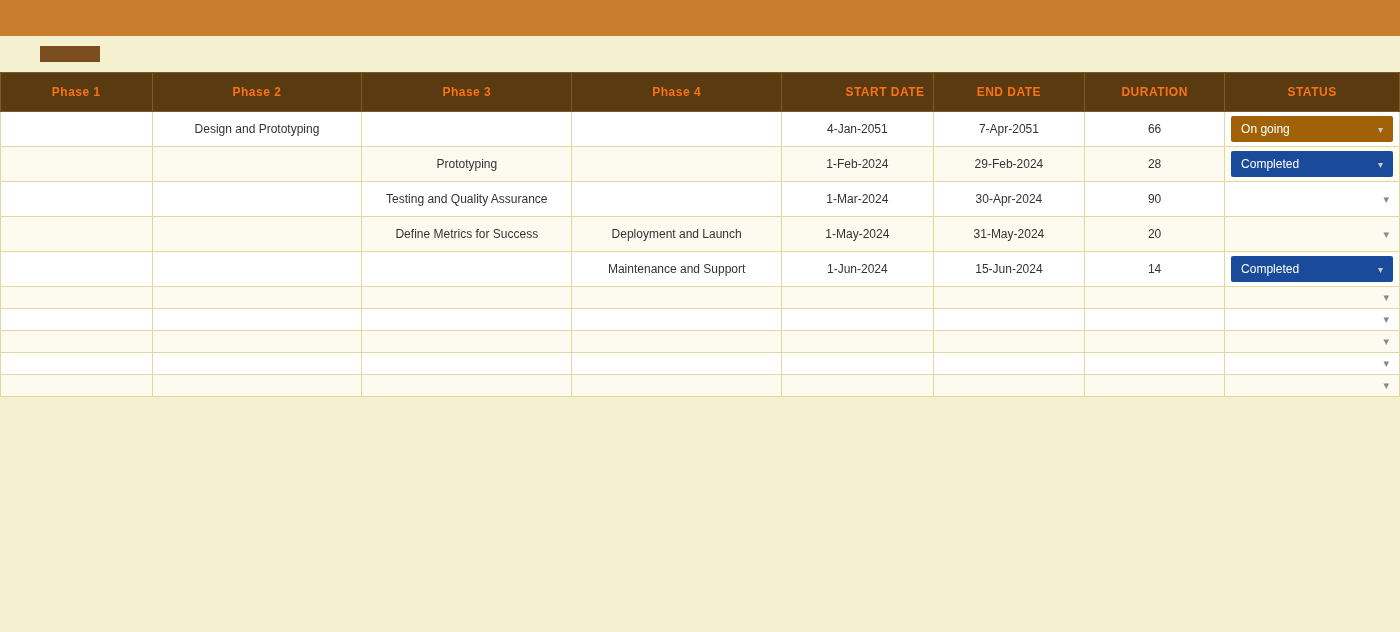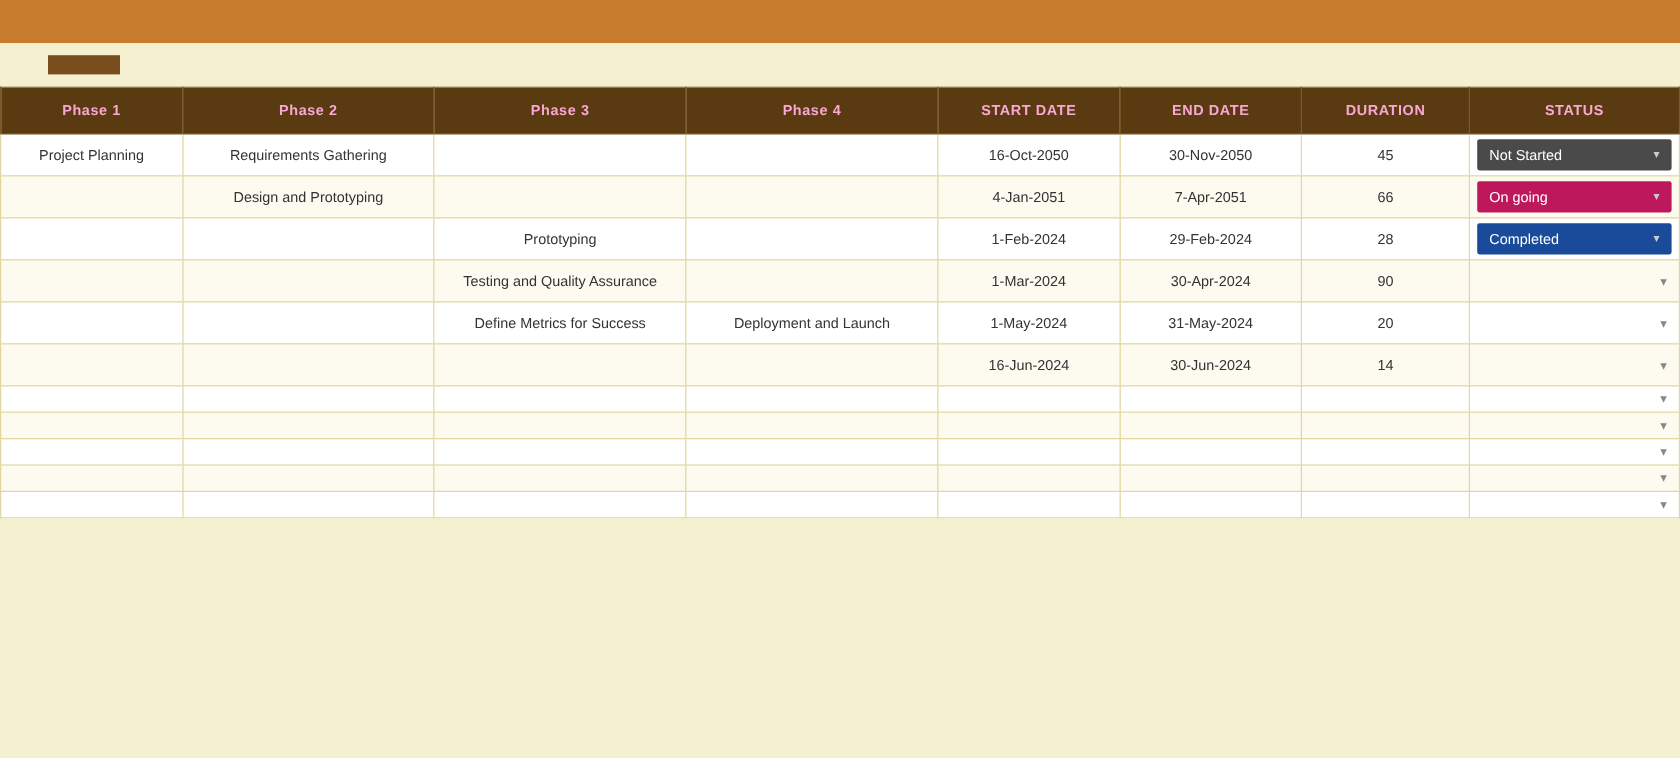--- a/index.html
+++ b/index.html
@@ -61,21 +61,21 @@
       width: 100%;
       border-collapse: collapse;
       table-layout: fixed;
     }
 
     thead tr {
       background: #5a3a10;
     }
 
     thead th {
-      color: #f9a8d4;
+      color: #f97316;
       font-size: 12px;
       font-weight: bold;
       text-align: center;
       padding: 12px 8px;
       border: 1px solid #7a5a2a;
       letter-spacing: 0.5px;
     }
 
     tbody tr {
       background: #fff;
@@ -91,42 +91,42 @@
       text-align: center;
       padding: 10px 8px;
       border: 1px solid #e0d8a0;
       vertical-align: middle;
     }
 
     .col-phase1 { width: 130px; }
     .col-phase2 { width: 180px; margin-left: 40px; }
     .col-phase3 { width: 180px; }
     .col-phase4 { width: 180px; }
-    .col-start { width: 130px; }
+    .col-start { width: 130px; text-align: right; }
     .col-end { width: 130px; }
     .col-duration { width: 120px; }
     .col-status { width: 150px; text-align: center; }
 
     .status-badge {
       display: flex;
       align-items: center;
       justify-content: space-between;
       border-radius: 2px;
       padding: 6px 10px;
       font-size: 12px;
       font-weight: normal;
       color: #fff;
     }
 
     .status-not-started {
       background: #4a4a4a;
     }
 
     .status-ongoing {
-      background: #be185d;
+      background: #a16207;
     }
 
     .status-completed {
       background: #1a4a9a;
       text-align: center;
     }
 
     .status-badge .chevron {
       font-size: 10px;
       color: #ccc;
@@ -164,35 +164,20 @@
         <th class="col-phase2">Phase 2</th>
         <th class="col-phase3">Phase 3</th>
         <th class="col-phase4">Phase 4</th>
         <th class="col-start">START DATE</th>
         <th class="col-end">END DATE</th>
         <th class="col-duration">DURATION</th>
         <th class="col-status">STATUS</th>
       </tr>
     </thead>
     <tbody id="table-body">
-    <tr>
-          <td>Project Planning</td>
-          <td>Requirements Gathering</td>
-          <td></td>
-          <td></td>
-          <td>16-Oct-2050</td>
-          <td>30-Nov-2050</td>
-          <td>45</td>
-          <td style="padding: 4px 6px;">
-        <div class="status-badge status-not-started">
-          <span>Not Started</span>
-          <span class="chevron">▾</span>
-        </div>
-          </td>
-        </tr>
         <tr>
           <td></td>
           <td>Design and Prototyping</td>
           <td></td>
           <td></td>
           <td>4-Jan-2051</td>
           <td>7-Apr-2051</td>
           <td>66</td>
           <td style="padding: 4px 6px;">
         <div class="status-badge status-ongoing">
@@ -241,27 +226,28 @@
           <td style="padding: 4px 6px;">
         <div class="empty-status-cell">
           <span class="chevron-down">▾</span>
         </div>
           </td>
         </tr>
         <tr>
           <td></td>
           <td></td>
           <td></td>
-          <td></td>
-          <td>16-Jun-2024</td>
-          <td>30-Jun-2024</td>
+          <td>Maintenance and Support</td>
+          <td>1-Jun-2024</td>
+          <td>15-Jun-2024</td>
           <td>14</td>
           <td style="padding: 4px 6px;">
-        <div class="empty-status-cell">
-          <span class="chevron-down">▾</span>
+        <div class="status-badge status-completed">
+          <span>Completed</span>
+          <span class="chevron">▾</span>
         </div>
           </td>
         </tr>
         <tr>
           <td></td>
           <td></td>
           <td></td>
           <td></td>
           <td></td>
           <td></td>

